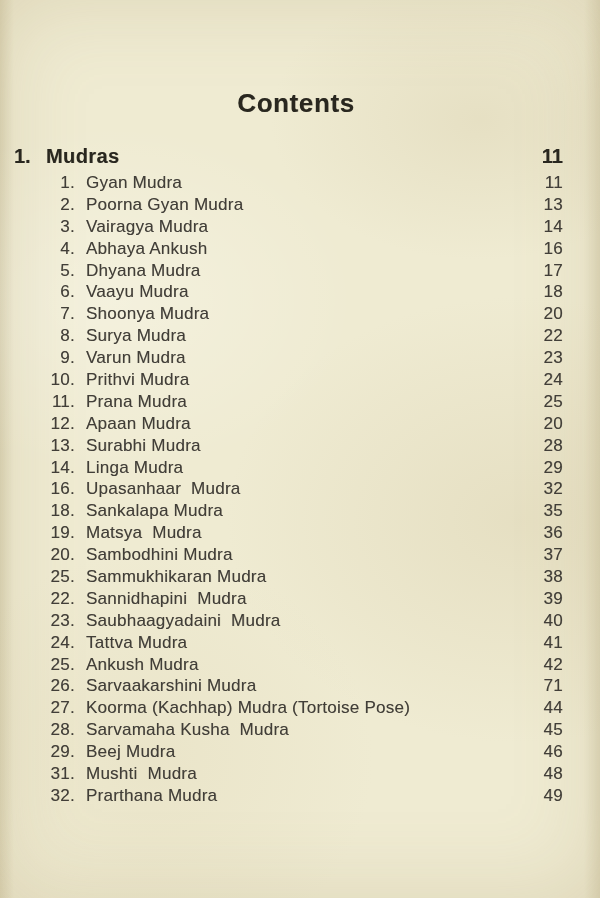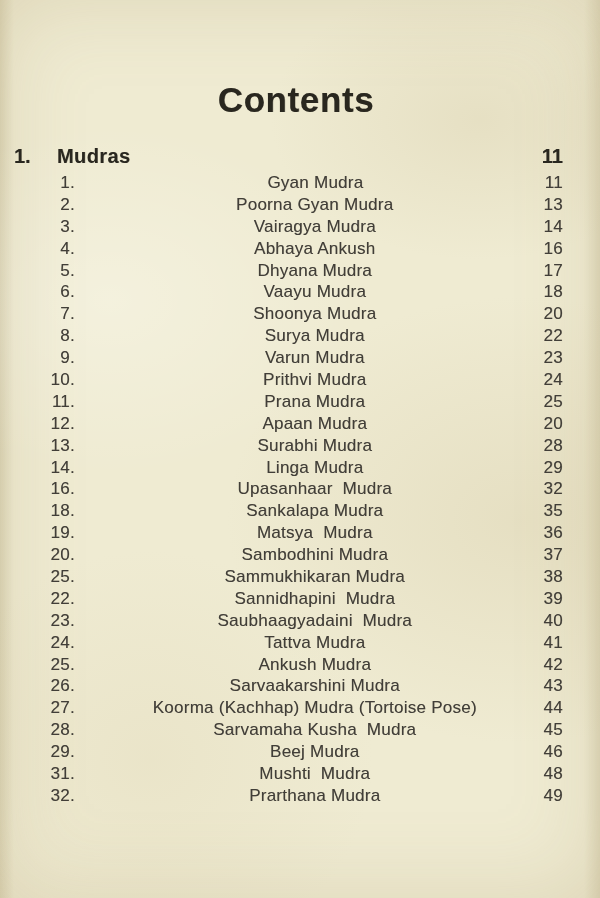--- a/index.html
+++ b/index.html
@@ -19,62 +19,62 @@
       radial-gradient(ellipse 350px 250px at 110px 300px, rgba(255,255,248,0.30), transparent 70%),
       radial-gradient(ellipse 420px 320px at 520px 520px, rgba(208,196,158,0.30), transparent 70%),
       radial-gradient(ellipse 320px 300px at 150px 760px, rgba(219,209,174,0.25), transparent 70%),
       linear-gradient(90deg, rgba(198,188,152,0.45) 0px, rgba(198,188,152,0.0) 14px,
                               rgba(198,188,152,0.0) 584px, rgba(198,188,152,0.40) 600px);
     box-shadow: inset 0 0 85px rgba(158,138,88,0.22);
     color: #403d37;
   }
   .page-title {
     position: absolute;
-    top: 80px;
+    top: 88px;
     left: 0;
     right: 8px;
     text-align: center;
-    font-size: 35px;
+    font-size: 26px;
     font-weight: bold;
     letter-spacing: 0.6px;
     color: #29271f;
     text-shadow: 0.4px 0.4px 0.6px rgba(60,55,45,0.45);
   }
   .section-row {
     position: absolute;
     top: 145px;
     left: 14px;
     right: 37px;
     display: flex;
     align-items: baseline;
     font-size: 20px;
     font-weight: bold;
     color: #29271f;
     text-shadow: 0.4px 0.4px 0.6px rgba(60,55,45,0.40);
   }
   .sec-num { width: 24px; }
-  .sec-title { margin-left: 19px; flex: 1; letter-spacing: 0.4px; }
+  .sec-title { margin-left: 8px; flex: 1; letter-spacing: 0.4px; }
   .sec-page { text-align: right; }
   .entries {
     position: absolute;
     top: 172px;
     left: 0;
     right: 37px;
   }
   .entry-row {
     display: flex;
     align-items: center;
     height: 21.9px;
     font-size: 17px;
     letter-spacing: 0.25px;
     color: #413e38;
     text-shadow: 0.3px 0.3px 0.5px rgba(70,65,55,0.40);
   }
   .e-num { width: 75px; text-align: right; flex: none; }
-  .e-title { flex: 1; padding-left: 11px; white-space: pre; overflow: hidden; text-align: center; }
+  .e-title { flex: 1; padding-left: 11px; white-space: pre; overflow: hidden; }
   .e-page { text-align: right; flex: none; }
 </style>
 </head>
 <body>
 
 <div class="page">
 
   <div class="page-title">Contents</div>
 
   <div class="section-row">
@@ -221,21 +221,21 @@
 
       <div class="entry-row">
         <span class="e-num">25.</span>
         <span class="e-title">Ankush Mudra</span>
         <span class="e-page">42</span>
       </div>
 
       <div class="entry-row">
         <span class="e-num">26.</span>
         <span class="e-title">Sarvaakarshini Mudra</span>
-        <span class="e-page">43</span>
+        <span class="e-page">71</span>
       </div>
 
       <div class="entry-row">
         <span class="e-num">27.</span>
         <span class="e-title">Koorma (Kachhap) Mudra (Tortoise Pose)</span>
         <span class="e-page">44</span>
       </div>
 
       <div class="entry-row">
         <span class="e-num">28.</span>

